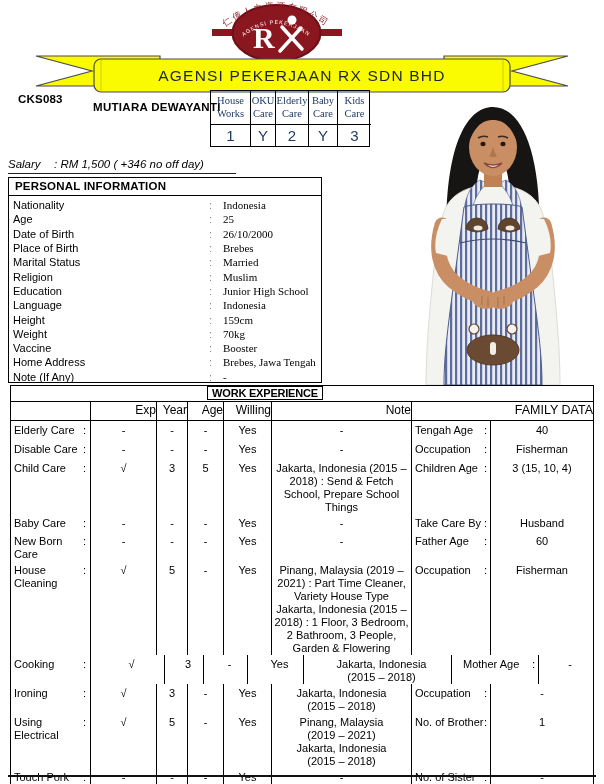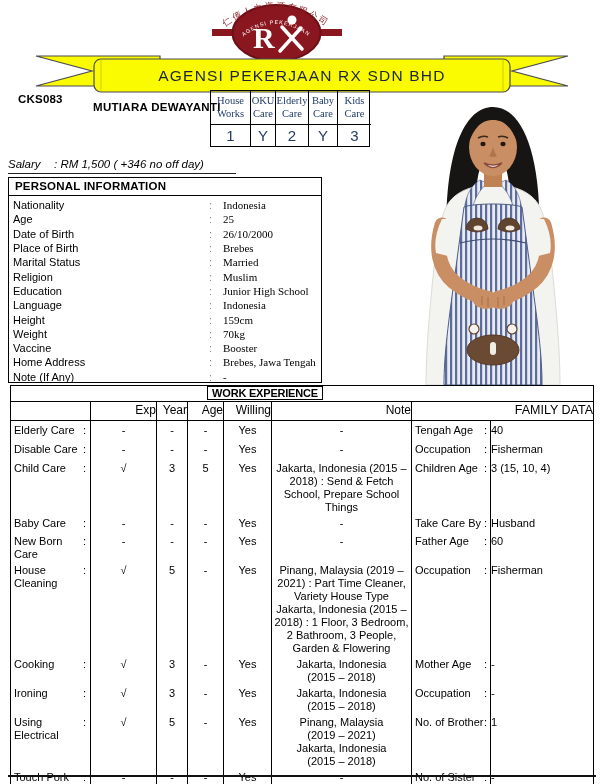--- a/index.html
+++ b/index.html
@@ -50,28 +50,28 @@
       border-bottom:1px solid #000;height:18px;}
   .we-hdr > div{border-right:1px solid #000;text-align:right;font-size:12px;line-height:17px;}
   .we-hdr .fam{grid-column:7 / span 2;border-right:none;font-size:12.5px;}
   .we-row{display:grid;grid-template-columns:80px 66px 31px 36px 48px 140px 79px 1fr;}
   .we-row > div{border-right:1px solid #000;font-size:11px;box-sizing:border-box;}
   .we-row > div:last-child{border-right:none;}
   .we-row .act{display:flex;justify-content:space-between;padding:3px 4px 0 3px;line-height:13px;}
   .we-row .mid{text-align:center;padding-top:3px;line-height:13px;}
   .we-row .note{text-align:center;padding-top:3px;line-height:13px;white-space:pre-line;padding-left:2px;padding-right:2px;}
   .we-row .faml{display:flex;justify-content:space-between;padding:3px 3px 0 3px;line-height:13px;}
-  .we-row .famv{padding-top:3px;line-height:13px;}
+  .we-row .famv{text-align:center;padding-top:3px;line-height:13px;}
   .we-body .we-row:nth-of-type(1){min-height:19px;}
   .we-body .we-row:nth-of-type(2){min-height:19px;}
   .we-body .we-row:nth-of-type(3){min-height:40px;}
   .we-body .we-row:nth-of-type(4){min-height:18px;}
   .we-body .we-row:nth-of-type(5){min-height:18px;}
   .we-body .we-row:nth-of-type(6){min-height:90px;}
-  .we-body .we-row:nth-of-type(7){min-height:29px;}
+  .we-body .we-row:nth-of-type(7){min-height:29px;gap:8px;}
   .we-body .we-row:nth-of-type(8){min-height:29px;}
   .we-body .we-row:nth-of-type(9){min-height:54px;}
   .we-body .we-row:nth-of-type(10){min-height:18px;}
   .we-body .we-row:nth-of-type(11){min-height:17px;}
   .bottom-rule{position:absolute;left:8px;top:775px;width:588px;height:2px;background:#111;}
 </style>
 </head>
 <body>
 
 <div class="page">

